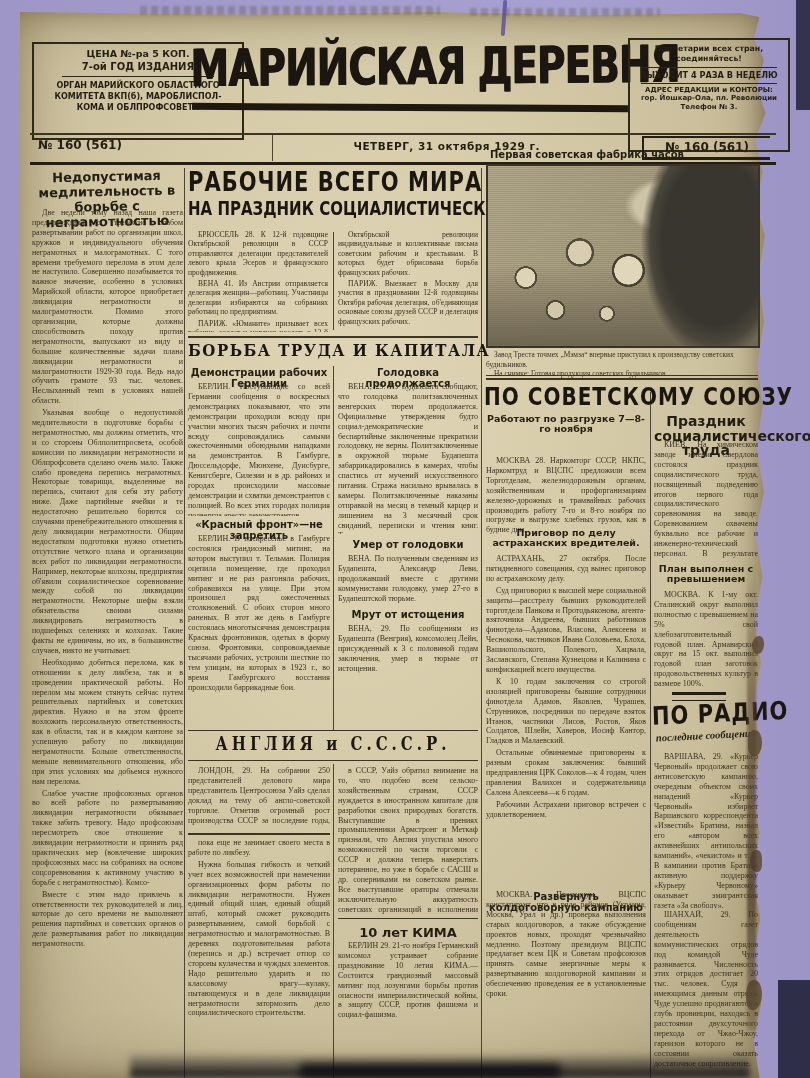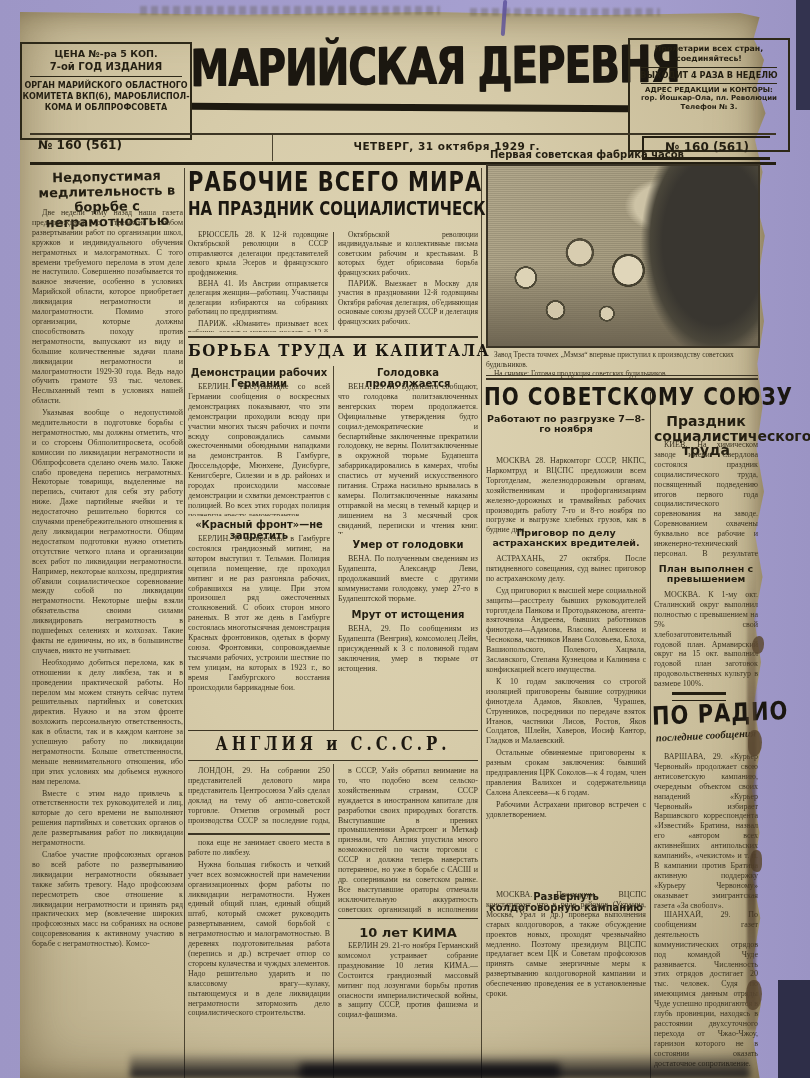--- a/index.html
+++ b/index.html
@@ -46,21 +46,21 @@
 <body>
 
 <div class="scan">
   <div class="paper"></div>
 
   <div class="smudge" style="left:140px;top:6px;width:300px;height:9px;"></div>
   <div class="smudge" style="left:470px;top:8px;width:190px;height:8px;"></div>
 
   <div class="abs" style="left:502px;top:0;width:4px;height:36px;background:#5a4f9a;opacity:.8;transform:rotate(4deg);border-radius:2px;"></div>
 
-  <div class="abs box" style="left:20px;top:42px;width:168px;height:88px;padding:3px 0;text-align:center;">
+  <div class="abs box" style="left:32px;top:42px;width:168px;height:88px;padding:3px 20px;text-align:center;">
     <div class="sub" style="font-size:9.5px;margin-top:2px;">ЦЕНА №-ра 5 КОП.</div>
     <div class="sub" style="font-size:10px;margin:3px 0 4px;">7-ой ГОД ИЗДАНИЯ</div>
     <div style="height:1px;background:#2d2818;margin:0 8px 4px;"></div>
     <div class="sub" style="font-size:8px;line-height:1.35;">ОРГАН МАРИЙСКОГО ОБЛАСТНОГО КОМИТЕТА ВКП(б), МАРОБЛИСПОЛ-КОМА И ОБЛПРОФСОВЕТА</div>
   </div>
 
   <div class="abs bighead masthead-title" style="left:190px;top:44px;width:436px;">МАРИЙСКАЯ ДЕРЕВНЯ</div>
   <div class="abs" style="left:192px;top:104px;width:436px;height:7px;background:#1d1910;transform:rotate(.3deg);"></div>
 
   <div class="abs box" style="left:628px;top:38px;width:148px;height:102px;padding:4px 5px;text-align:center;">
@@ -84,22 +84,22 @@
   <div class="vrule" style="left:333px;top:366px;height:364px;"></div>
   <div class="vrule" style="left:333px;top:764px;height:314px;"></div>
   <div class="vrule" style="left:481px;top:168px;height:910px;"></div>
   <div class="vrule" style="left:650px;top:392px;height:686px;"></div>
 
   <div class="abs sub" style="left:31px;top:170px;width:152px;font-size:13px;transform:rotate(-1.2deg);line-height:1.15;">Недопустимая медлительность в борьбе с неграмотностью</div>
   <div class="abs bt" style="left:32px;top:208px;width:151px;height:868px;">
     <p>Две недели тому назад наша газета предупреждала о тревожно слабом развертывании работ по организации школ, кружков и индивидуального обучения неграмотных и малограмотных. С того времени требуемого перелома в этом деле не наступило. Совершенно позабывается то важное значение, особенно в условиях Марийской области, которое приобретает ликвидация неграмотности и малограмотности. Помимо этого организации, которые должны способствовать походу против неграмотности, выпускают из виду и большие количественные задачи плана ликвидации неграмотности и малограмотности 1929-30 года. Ведь надо обучить грамоте 93 тыс. человек. Неслыханный темп в условиях нашей области.</p>
     <p>Указывая вообще о недопустимой медлительности в подготовке борьбы с неграмотностью, мы должны отметить, что и со стороны Облполитпросвета, особой комиссии по ликвидации неграмотности и Облпрофсовета сделано очень мало. Также слабо проведена перепись неграмотных. Некоторые товарищи, выделенные на перепись, считают для себя эту работу ниже. Даже партийные ячейки и те недостаточно решительно борются со случаями пренебрежительного отношения к делу ликвидации неграмотности. Общим недостатком подготовки нужно отметить отсутствие четкого плана и организации всех работ по ликвидации неграмотности. Например, некоторые колхозы, предприятия об'явили социалистическое соревнование между собой по ликвидации неграмотности. Некоторые шефы взяли обязательства своими силами ликвидировать неграмотность в подшефных селениях и колхозах. Такие факты не единичны, но их, в большинстве случаев, никто не учитывает.</p>
     <p>Необходимо добиться перелома, как в отношении к делу ликбеза, так и в проведении практической работы. Но перелом мы можем стянуть сейчас путем решительных партийных и советских директив. Нужно и на этом фронте возложить персональную ответственность, как в области, так и в каждом кантоне за успешную работу по ликвидации неграмотности. Больше ответственности, меньше невнимательного отношения, ибо при этих условиях мы добьемся нужного нам перелома.</p>
+    <p>Слабое участие профсоюзных органов во всей работе по развертыванию ликвидации неграмотности обязывает также забить тревогу. Надо профсоюзам пересмотреть свое отношение к ликвидации неграмотности и принять ряд практических мер (вовлечение широких профсоюзных масс на собраниях на основе соцсоревнования к активному участию в борьбе с неграмотностью). Комсо-</p>
     <p>Вместе с этим надо привлечь к ответственности тех руководителей и лиц, которые до сего времени не выполняют решения партийных и советских органов о деле развертывания работ по ликвидации неграмотности.</p>
-    <p>Слабое участие профсоюзных органов во всей работе по развертыванию ликвидации неграмотности обязывает также забить тревогу. Надо профсоюзам пересмотреть свое отношение к ликвидации неграмотности и принять ряд практических мер (вовлечение широких профсоюзных масс на собраниях на основе соцсоревнования к активному участию в борьбе с неграмотностью). Комсо-</p>
   </div>
 
   <div class="abs bighead" style="left:188px;top:170px;width:290px;font-size:21px;transform:scaleY(1.25);letter-spacing:1px;">РАБОЧИЕ ВСЕГО МИРА</div>
   <div class="abs bighead" style="left:188px;top:200px;width:290px;font-size:15px;transform:scaleY(1.25);">НА ПРАЗДНИК СОЦИАЛИСТИЧЕСКИХ ПОБЕД</div>
   <div class="abs bt" style="left:188px;top:230px;width:140px;height:102px;font-size:7.6px;">
     <p>БРЮССЕЛЬ 28. К 12-й годовщине Октябрьской революции в СССР отправляются делегации представителей левого крыла Эсеров и французского профдвижения.</p>
     <p>ВЕНА 41. Из Австрии отправляется делегация женщин—работниц. Участницы делегации избираются на собраниях работниц по предприятиям.</p>
     <p>ПАРИЖ. «Юманите» призывает всех рабочих, солдат и моряков послать к 12-й годовщине</p>
   </div>
   <div class="abs bt" style="left:338px;top:230px;width:140px;height:102px;font-size:7.6px;">

